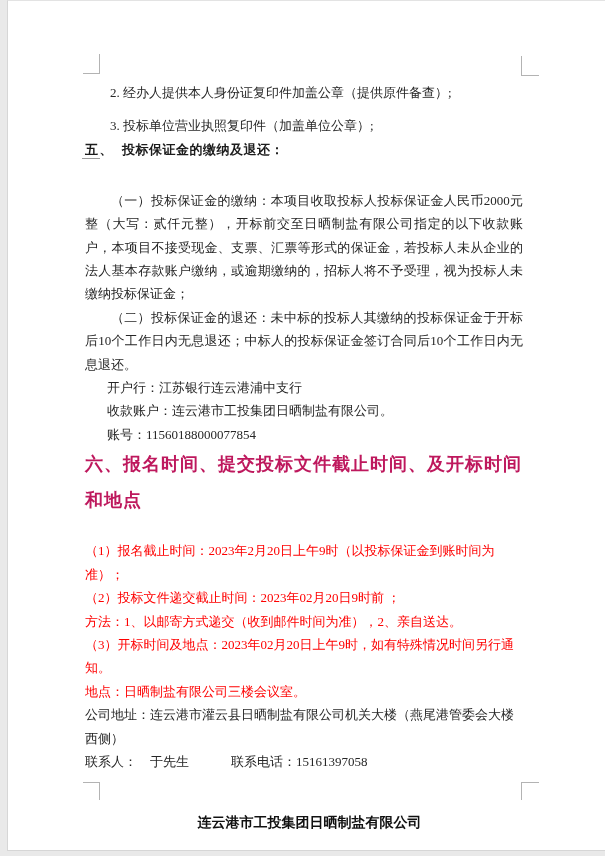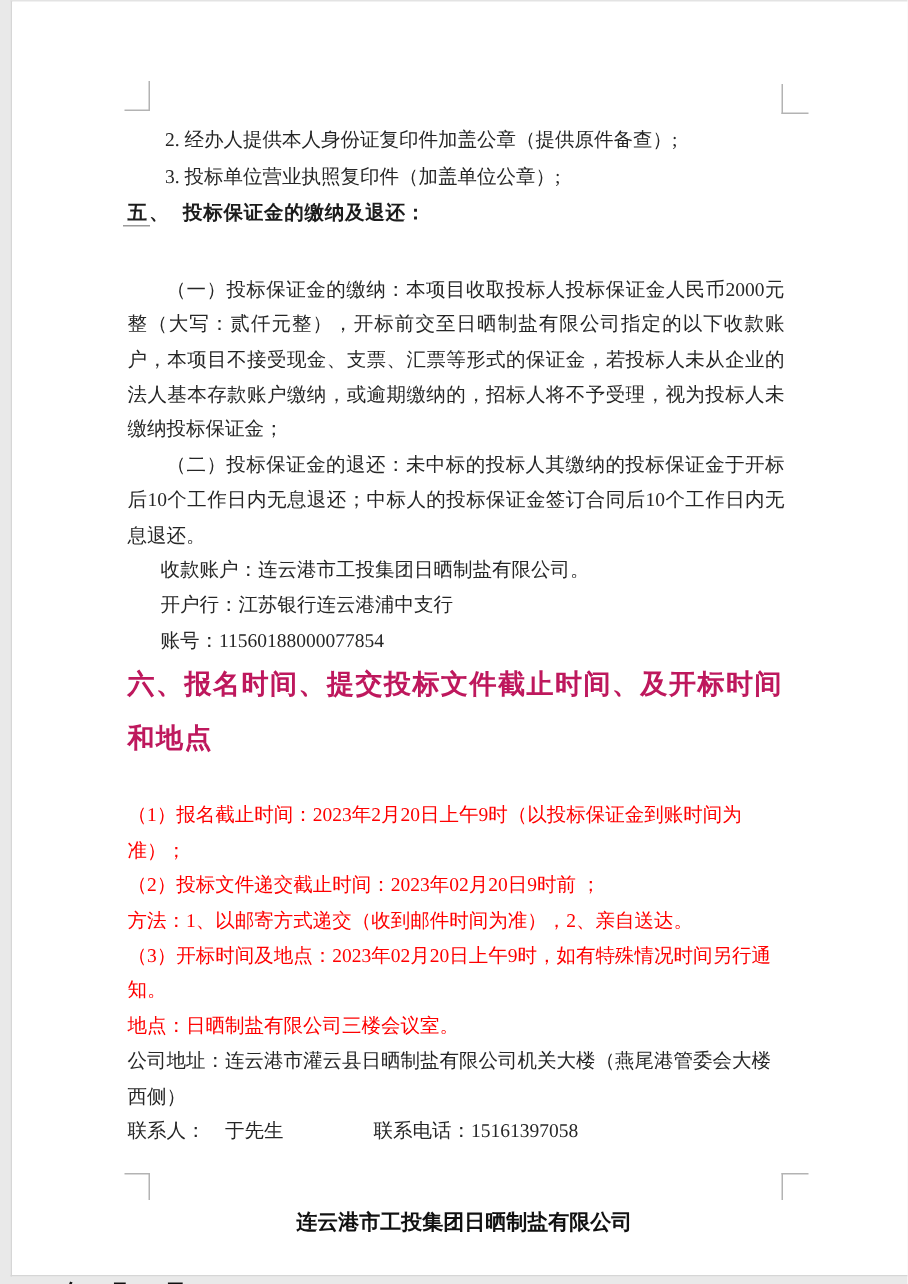--- a/index.html
+++ b/index.html
@@ -26,21 +26,21 @@
   .cm-br{left:513px;top:781px;width:17px;height:17px;border-left:1px solid #b3b3b3;border-top:1px solid #b3b3b3;}
 
   .content{
     padding:80px 88px 0 77px;
     font-size:13px;
     color:#262626;
     line-height:23.4px;
   }
   .content p{margin:0;}
   .item{padding-left:25px;}
-  .item + .item{margin-top:2px;}
+  .item + .item{margin-top:10px;}
 
   .h5{
     margin:34px 0 0 11px;
     font-family:"Liberation Sans","DejaVu Sans",sans-serif;
     font-weight:bold;
     font-size:13px;
     line-height:23px;
     color:#1c1c1c;
     letter-spacing:0.5px;
   }
@@ -56,21 +56,21 @@
     margin:12px 0 0 13px;
     font-family:"Liberation Sans","DejaVu Sans",sans-serif;
     font-weight:bold;
     font-size:18px;
     line-height:36px;
     color:#be185d;
     letter-spacing:1px;
   }
   .red{color:#fe0000;}
   .rfirst{margin-top:21px !important;}
-  .contact .phone{margin-left:60px;}
+  .contact .phone{margin-left:42px;}
 
   .company{
     margin:38px -88px 0 -77px;
     text-align:center;
     font-family:"Liberation Sans","DejaVu Sans",sans-serif;
     font-weight:bold;
     font-size:14px;
     line-height:22px;
     color:#111;
   }
@@ -97,22 +97,22 @@
   <div class="content">
 
     <p class="item">2. 经办人提供本人身份证复印件加盖公章（提供原件备查）;</p>
     <p class="item">3. 投标单位营业执照复印件（加盖单位公章）;</p>
 
     <p class="h5"><span class="u">五</span><span>、</span><span class="ht">投标保证金的缴纳及退还：</span></p>
 
     <p class="para">（一）投标保证金的缴纳：本项目收取投标人投标保证金人民币2000元整（大写：贰仟元整），开标前交至日晒制盐有限公司指定的以下收款账户，本项目不接受现金、支票、汇票等形式的保证金，若投标人未从企业的法人基本存款账户缴纳，或逾期缴纳的，招标人将不予受理，视为投标人未缴纳投标保证金；</p>
     <p class="para">（二）投标保证金的退还：未中标的投标人其缴纳的投标保证金于开标后10个工作日内无息退还；中标人的投标保证金签订合同后10个工作日内无息退还。</p>
 
+    <p class="ind">开户行：江苏银行连云港浦中支行</p>
     <p class="ind">收款账户：连云港市工投集团日晒制盐有限公司。</p>
-    <p class="ind">开户行：江苏银行连云港浦中支行</p>
     <p class="ind">账号：11560188000077854</p>
 
     <p class="h6">六、报名时间、提交投标文件截止时间、及开标时间和地点</p>
 
     <p class="red rfirst">（1）报名截止时间：2023年2月20日上午9时（以投标保证金到账时间为准）；</p>
     <p class="red">（2）投标文件递交截止时间：2023年02月20日9时前 ；</p>
     <p class="red">方法：1、以邮寄方式递交（收到邮件时间为准），2、亲自送达。</p>
     <p class="red">（3）开标时间及地点：2023年02月20日上午9时，如有特殊情况时间另行通知。</p>
     <p class="red">地点：日晒制盐有限公司三楼会议室。</p>
 

